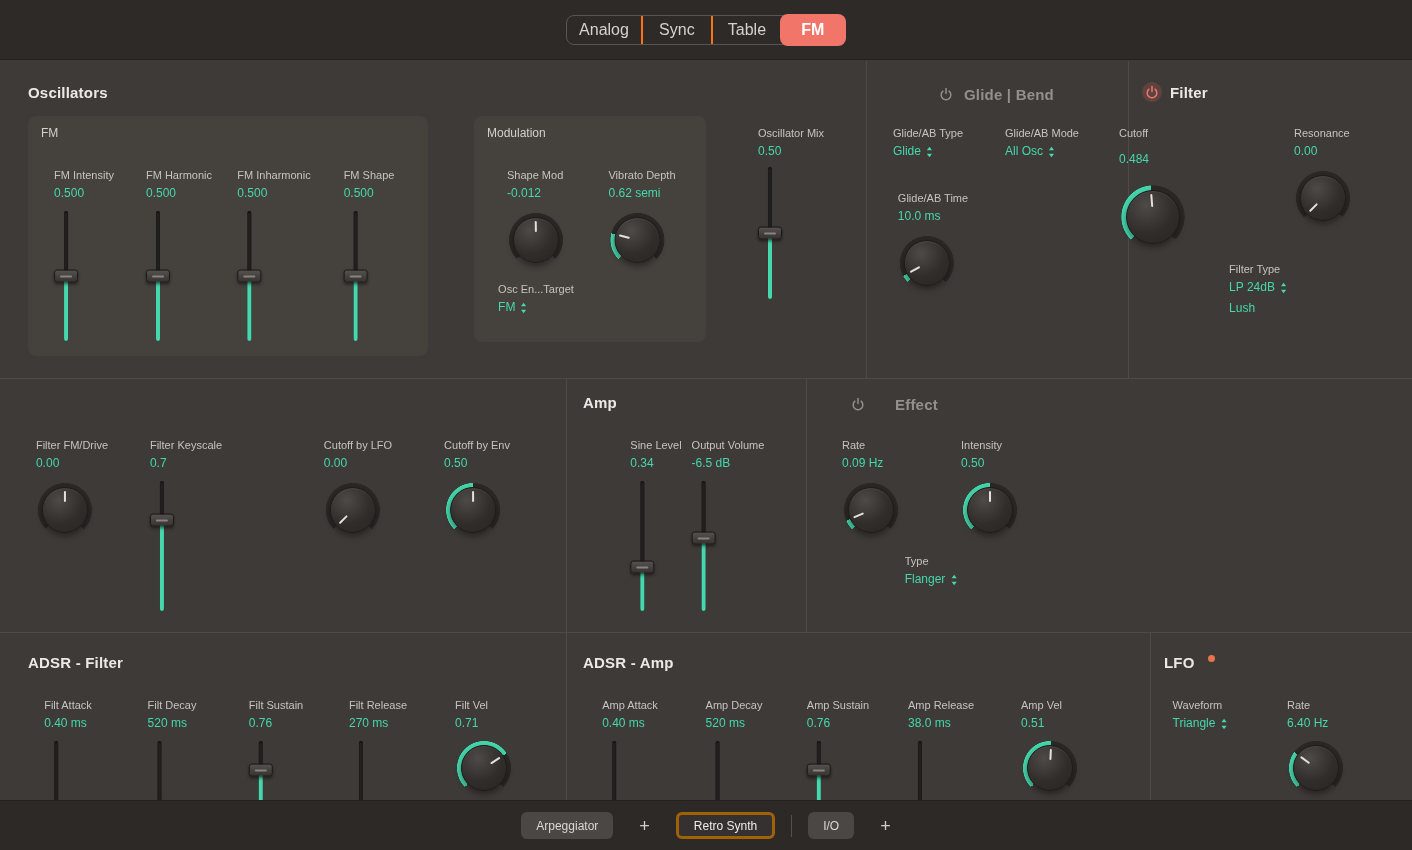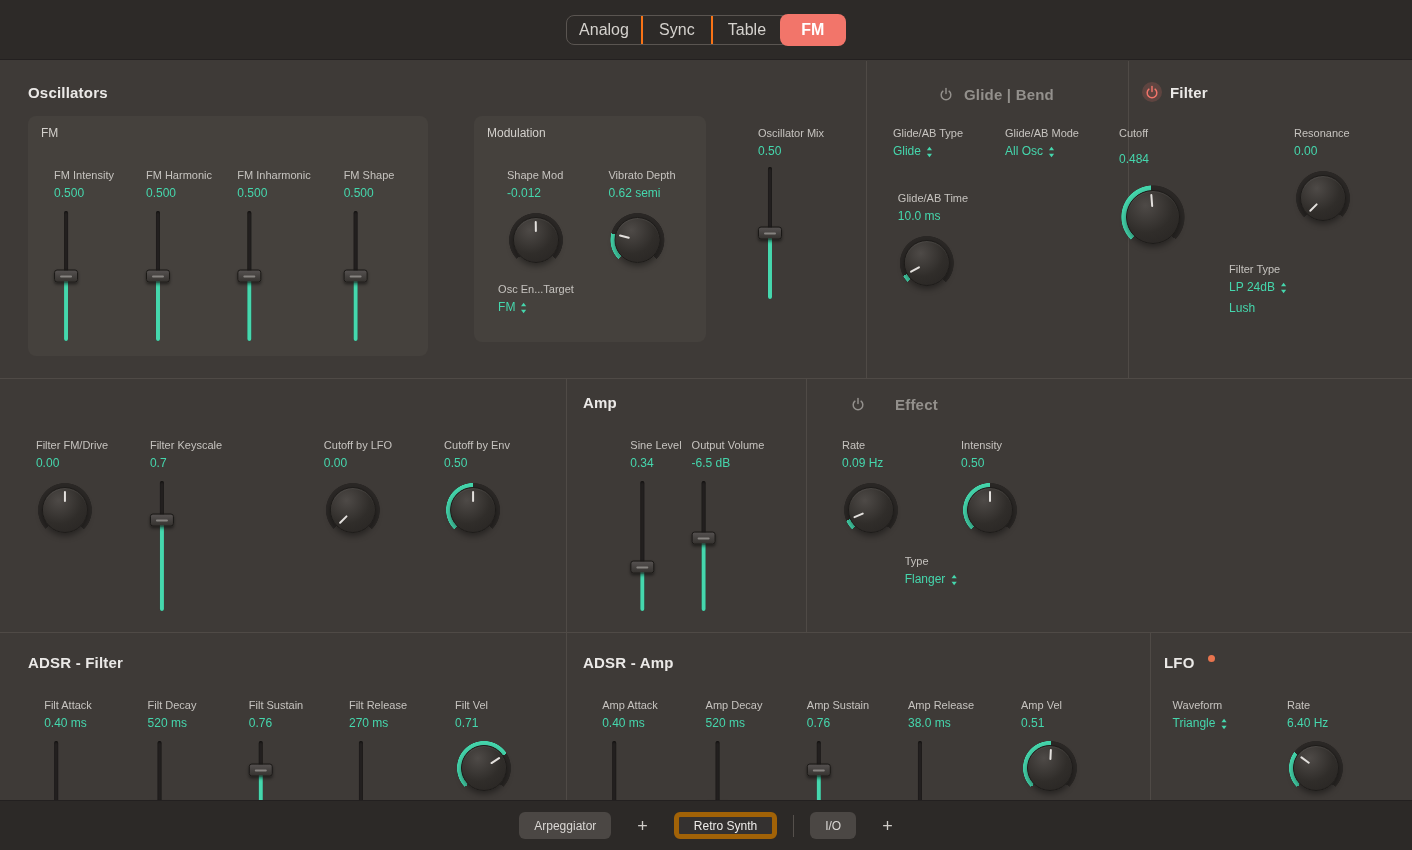--- a/index.html
+++ b/index.html
@@ -66,21 +66,21 @@
                     background:linear-gradient(#555150,#363330); border:1px solid #1b1917; border-radius:3px;
                     box-shadow:0 2px 3px rgba(0,0,0,.45); }
   .vslider .thumb::after { content:""; position:absolute; left:5px; right:5px; top:5px; height:2px;
                     background:#bdbab6; opacity:.55; border-radius:1px; }
 
   
   .footer { position:absolute; left:0; top:800px; width:1412px; height:50px; background:#2c2927;
             border-top:1px solid #232020; display:flex; align-items:center; justify-content:center; gap:26px; }
   .fbtn { height:27px; padding:0 15px; border-radius:6px; display:flex; align-items:center; font-size:12px; white-space:nowrap; }
   .fbtn.gray { background:#4b4744; color:#dad7d4; }
-  .fbtn.outline { background:#343130; border:5px solid #a16207; color:#edebe9; }
+  .fbtn.outline { background:#343130; border:3px solid #a16207; color:#edebe9; }
   .fplus { color:#cfccc8; font-size:18px; line-height:1; }
   .fdiv { width:1px; height:22px; background:#55504c; margin:0 -10px; }
 </style>
 </head>
 <body>
 
 <div class="topbar">
   <div class="tabgroup">
     <div class="tab">Analog</div>
     <div class="tab sep">Sync</div>

